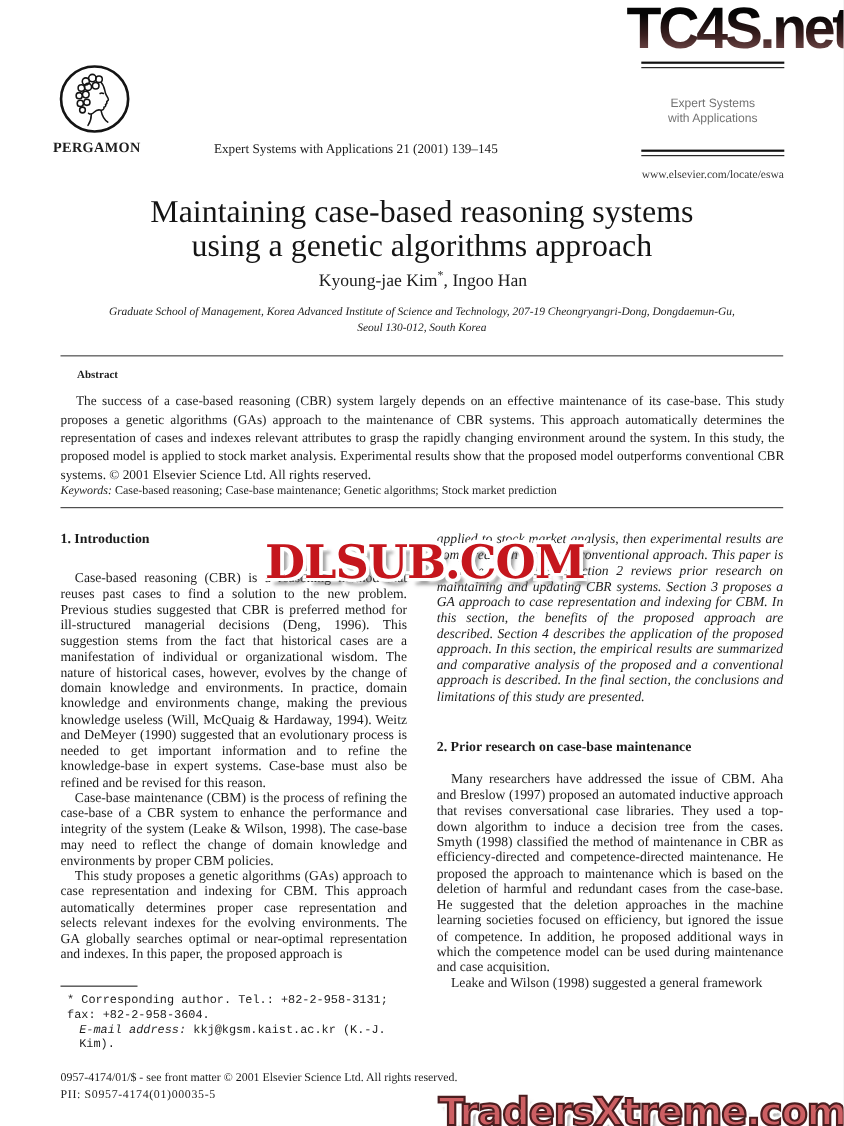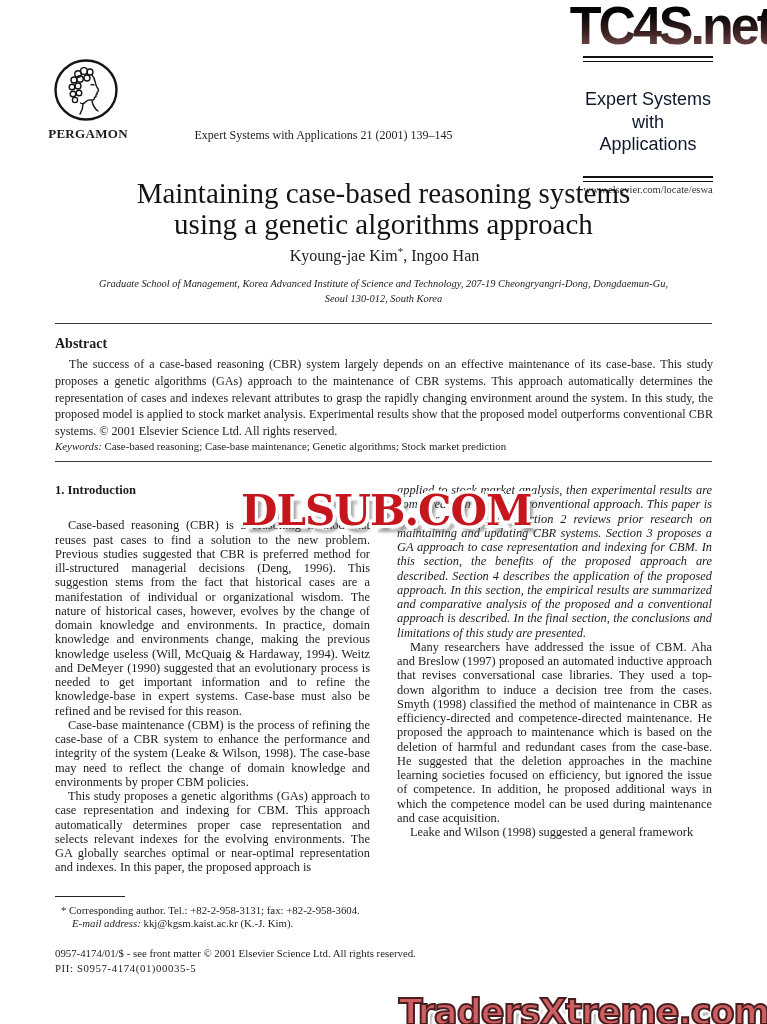--- a/index.html
+++ b/index.html
@@ -44,24 +44,24 @@
   }
   .citation{
     position:absolute;left:0;top:128px;width:647px;text-align:center;
     font-size:12px;
   }
   .journal-block{
     position:absolute;right:54px;top:56px;width:130px;text-align:center;
   }
   .jr-rule{height:3px;border-top:2px solid #111;border-bottom:1px solid #111;}
   .journal-name{
-    font-family:"Liberation Sans", sans-serif;font-size:18px;line-height:1.25;
-    margin:26px 0 20px;color:#0f172a;
-  }
-  .journal-url{font-size:10.5px;margin-top:2px;color:#333;}
+    font-family:"Liberation Sans", sans-serif;font-size:11px;line-height:1.25;
+    margin:26px 0 20px;color:#737373;
+  }
+  .journal-url{font-size:10.5px;margin-top:12px;color:#333;}
   
   .title{
     position:absolute;left:0;top:178px;width:767px;text-align:center;
     font-size:29px;line-height:31px;color:#141414;
   }
   .title span{display:block;}
   .authors{
     position:absolute;left:1px;top:245px;width:767px;text-align:center;
     font-size:16px;
   }
@@ -69,41 +69,41 @@
   .affiliation{
     position:absolute;left:0;top:277px;width:767px;text-align:center;
     font-style:italic;font-size:10.4px;line-height:14.5px;color:#222;
   }
   .affiliation span{display:block;}
   
   .rule{position:absolute;left:55px;width:657px;border-top:1.5px solid #3d3d3d;}
   .rule1{top:323px;}
   .rule2{top:461px;}
   
-  .abstract-head{position:absolute;left:55px;top:336px;font-weight:bold;font-size:14px;}
+  .abstract-head{position:absolute;left:70px;top:336px;font-weight:bold;font-size:10px;}
   .abstract-text{
     position:absolute;left:55px;top:356px;width:658px;
     font-size:12.1px;line-height:16.8px;text-align:justify;text-indent:14px;
   }
   .keywords{
     position:absolute;left:55px;top:440px;width:658px;font-size:10.9px;
   }
   .kw-label{font-style:italic;}
   
   .columns{
     position:absolute;left:55px;top:483px;width:657px;
     display:flex;gap:27px;
   }
   .col{width:315px;font-size:12.4px;line-height:14.25px;text-align:justify;}
   .col-heading{font-weight:bold;font-size:12.6px;margin:0 0 21px 0;text-align:left;}
   .col-heading.second{margin:32px 0 15px 0;}
   .col p{margin:0;text-indent:13px;}
   .col p.no-indent{text-indent:0;font-style:italic;}
   
-  .footnote{margin-top:21px;font-size:10.8px;line-height:13.5px;text-align:left;}
+  .footnote{margin-top:21px;font-size:10.8px;line-height:13.5px;text-align:left;font-family:Liberation Mono, monospace;}
   .fn-rule{width:70px;border-top:1px solid #222;margin-bottom:7px;}
   .fn-line1{padding-left:6px;}
   .fn-line2{padding-left:17px;}
   .fn-email-label{font-style:italic;}
   .footer{margin-top:15px;font-size:10.8px;line-height:15px;text-align:left;}
   .footer div{white-space:nowrap;}
   .footer .pii{letter-spacing:0.6px;}
 </style>
 </head>
 <body>
@@ -187,18 +187,19 @@
       </div>
 
       <div class="footer">
         <div>0957-4174/01/$ - see front matter © 2001 Elsevier Science Ltd. All rights reserved.</div>
         <div class="pii">PII: S0957-4174(01)00035-5</div>
       </div>
     </div>
 
     <div class="col">
       <p class="no-indent">applied to stock market analysis, then experimental results are compared with those of a conventional approach. This paper is organized as follows. Section 2 reviews prior research on maintaining and updating CBR systems. Section 3 proposes a GA approach to case representation and indexing for CBM. In this section, the benefits of the proposed approach are described. Section 4 describes the application of the proposed approach. In this section, the empirical results are summarized and comparative analysis of the proposed and a conventional approach is described. In the final section, the conclusions and limitations of this study are presented.</p>
+      <div class="col-heading second">2. Prior research on case-base maintenance</div>
       <p>Many researchers have addressed the issue of CBM. Aha and Breslow (1997) proposed an automated inductive approach that revises conversational case libraries. They used a top-down algorithm to induce a decision tree from the cases. Smyth (1998) classified the method of maintenance in CBR as efficiency-directed and competence-directed maintenance. He proposed the approach to maintenance which is based on the deletion of harmful and redundant cases from the case-base. He suggested that the deletion approaches in the machine learning societies focused on efficiency, but ignored the issue of competence. In addition, he proposed additional ways in which the competence model can be used during maintenance and case acquisition.</p>
       <p>Leake and Wilson (1998) suggested a general framework</p>
     </div>
   </div>
 
 </div>
 
 </body></html>

